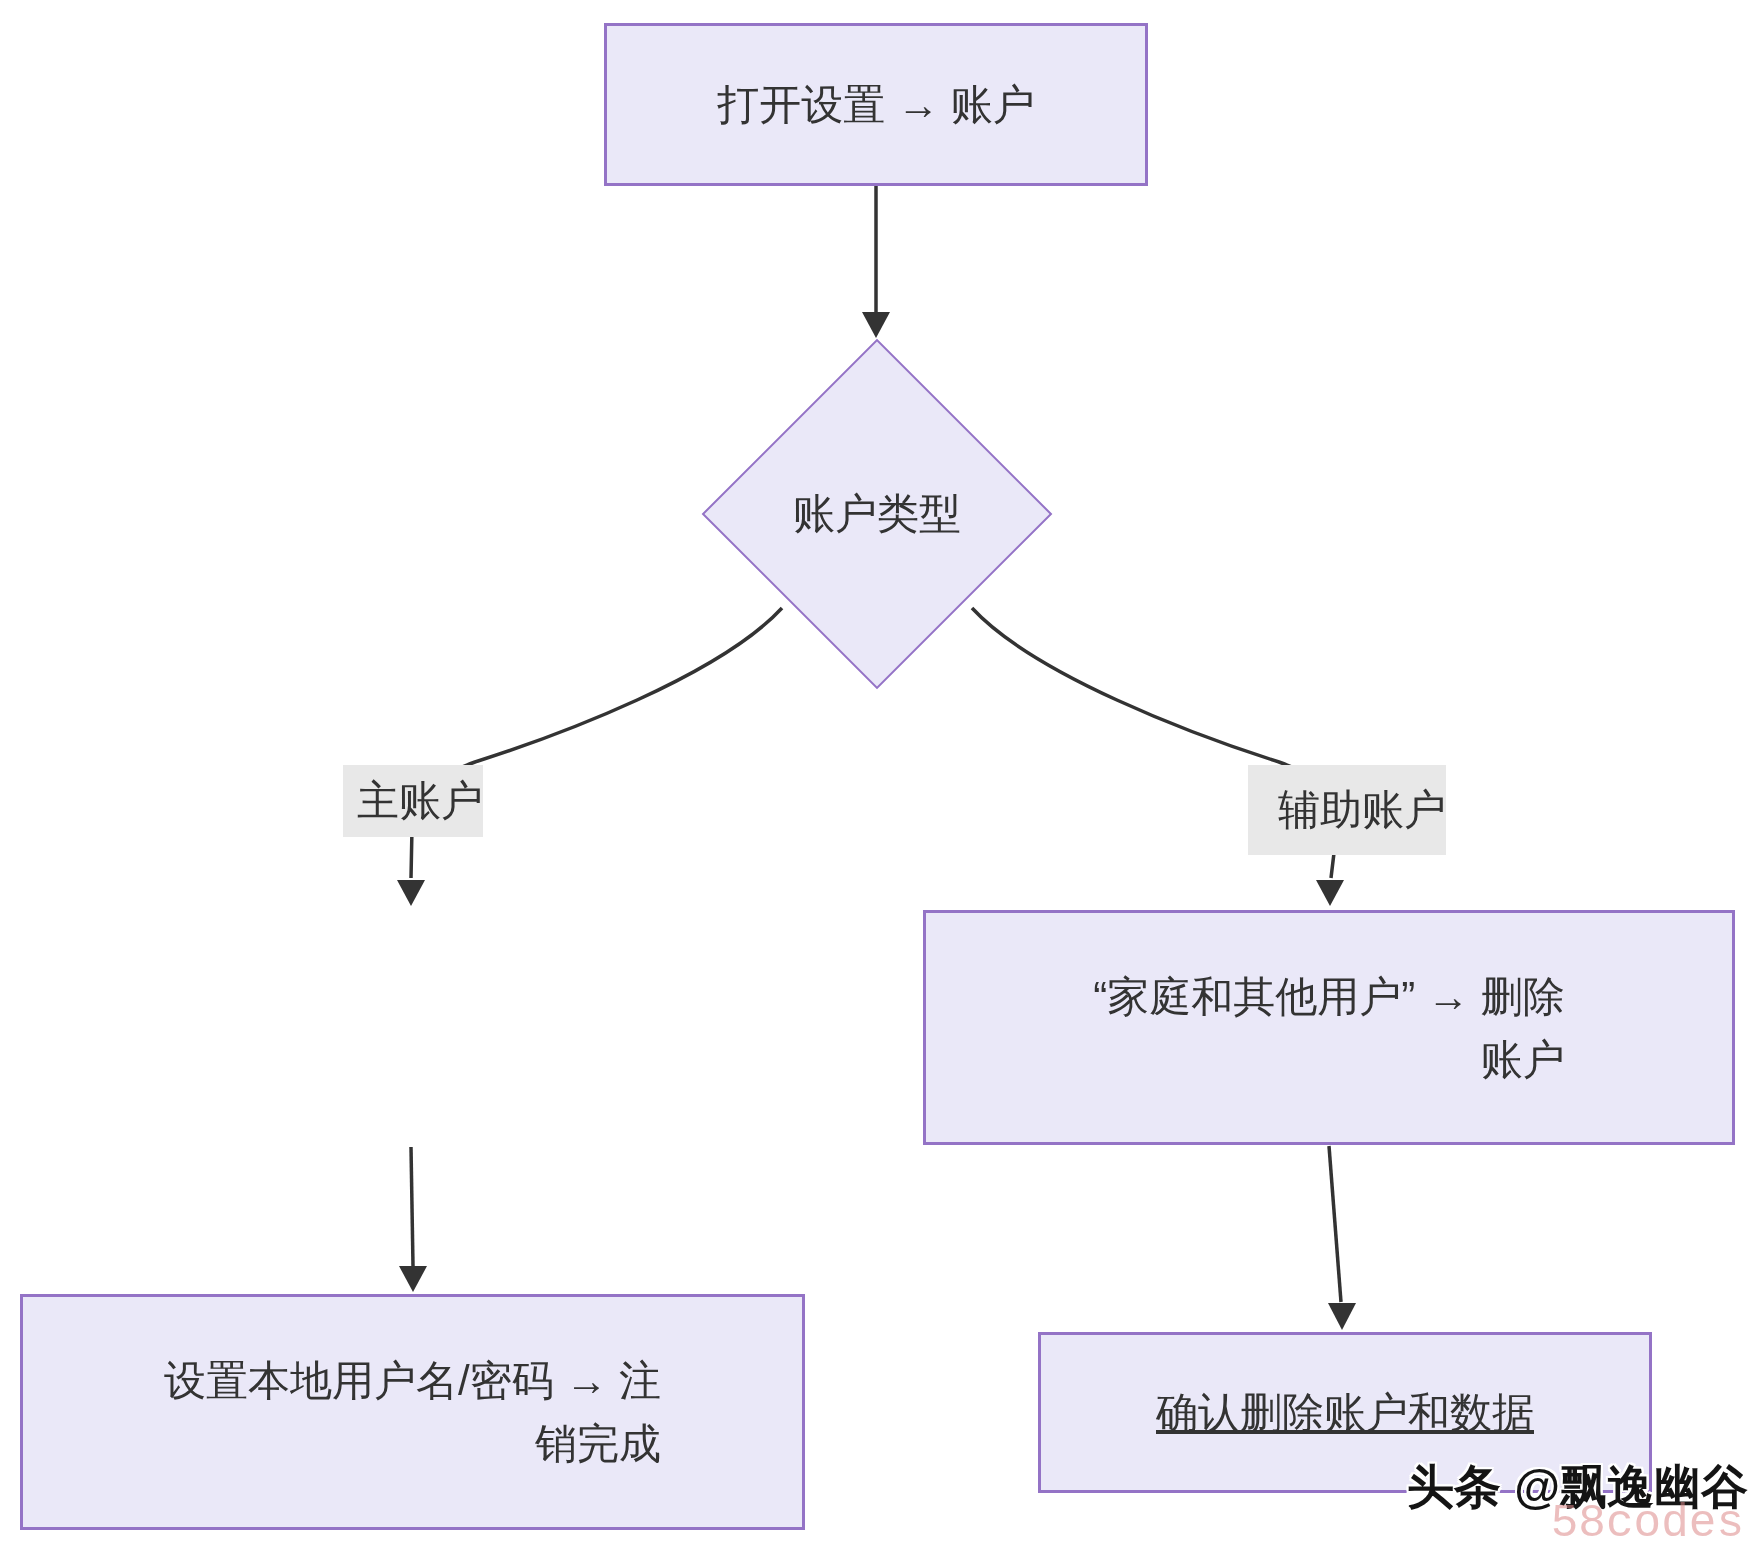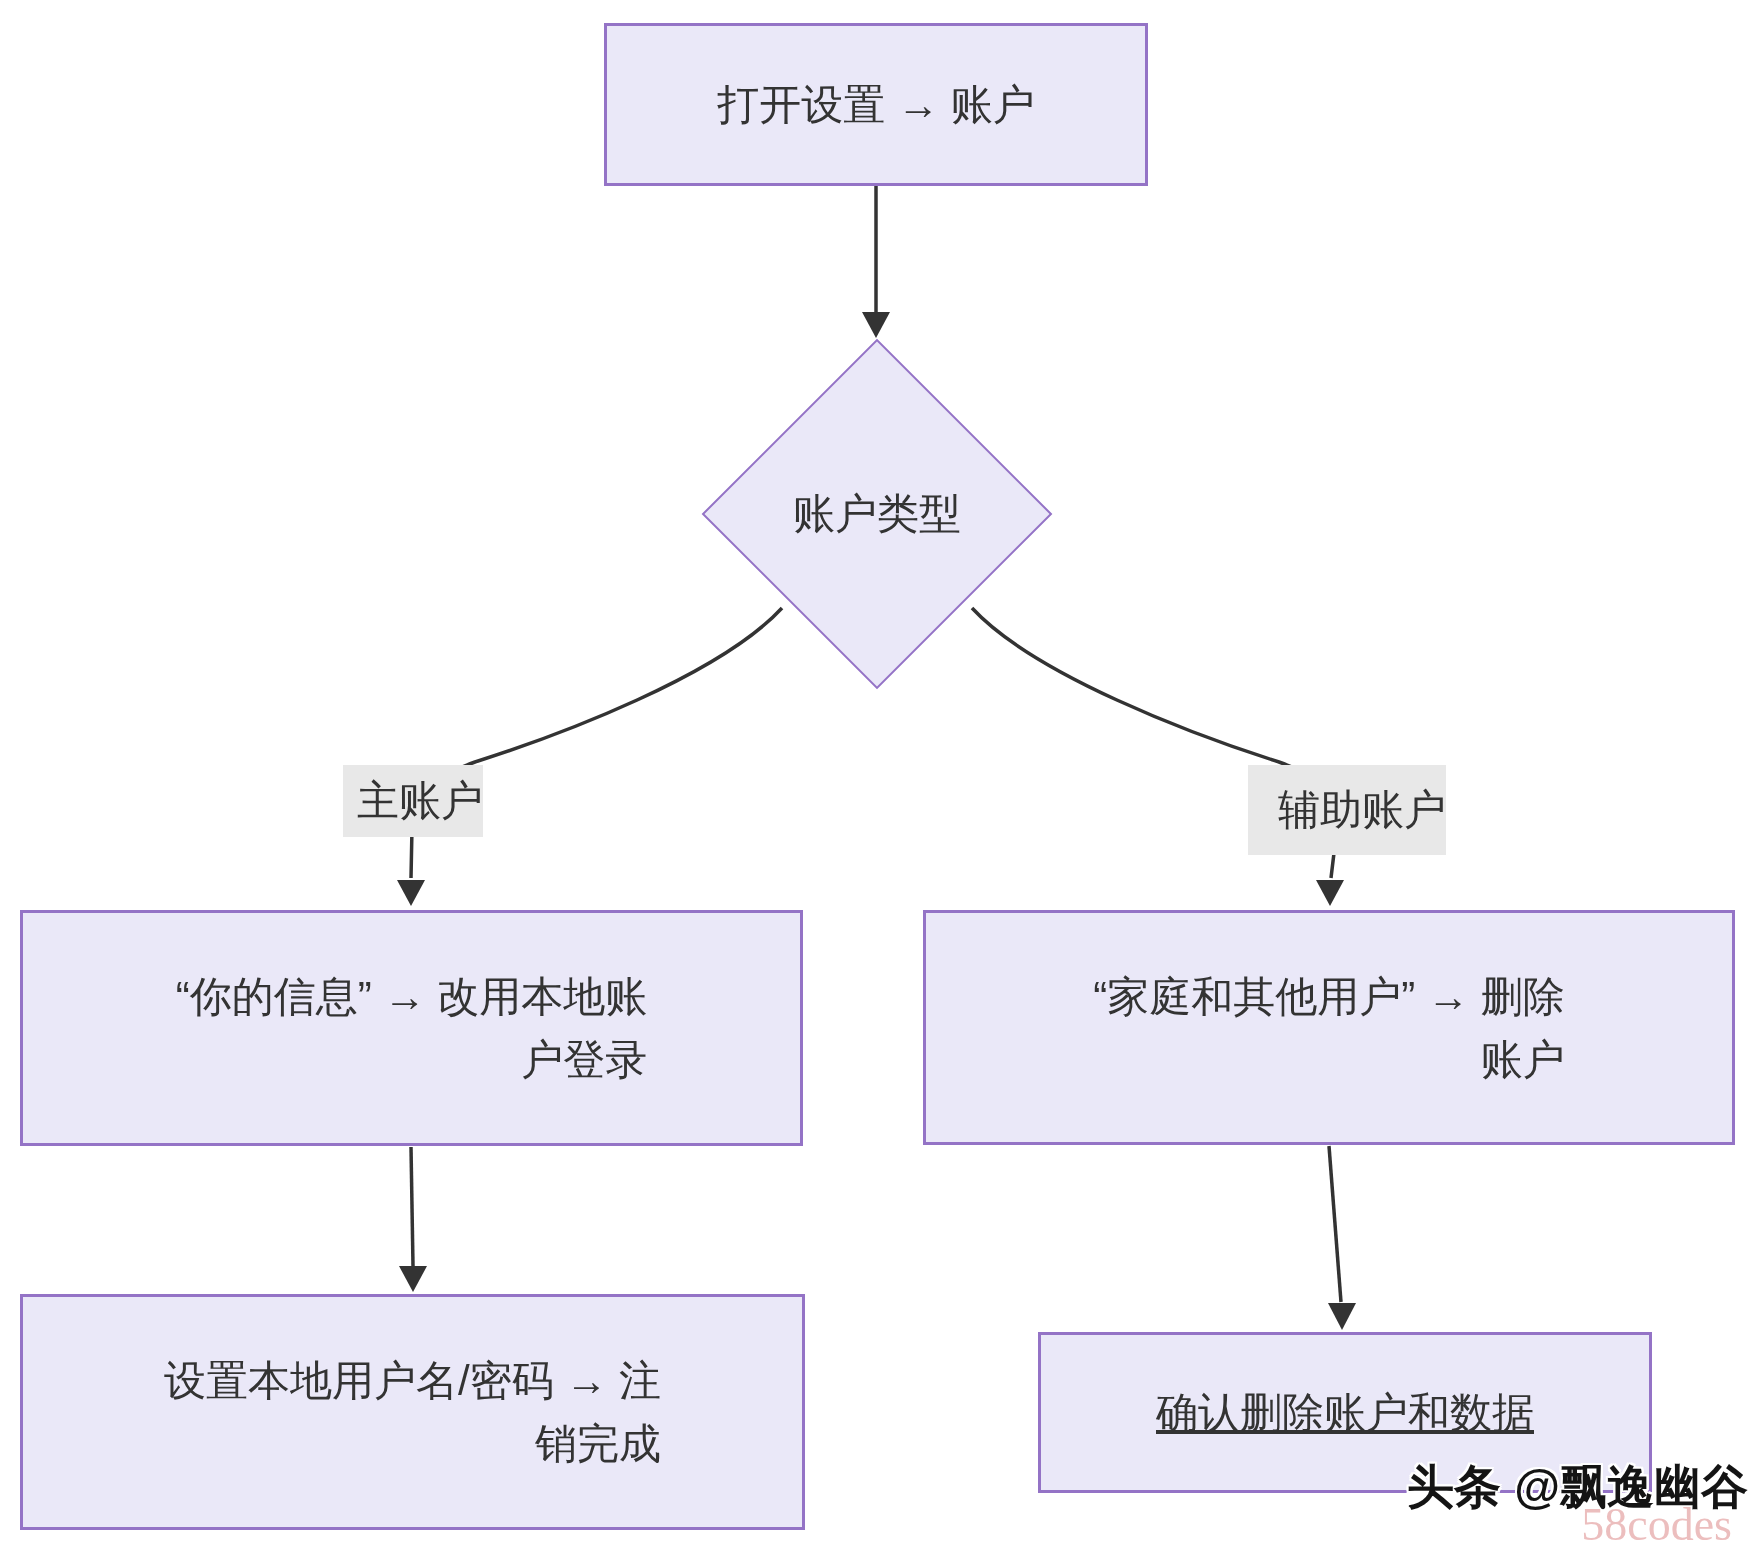--- a/index.html
+++ b/index.html
@@ -70,22 +70,22 @@
     font-size: 47px;
     font-weight: 700;
     color: var(--watermark-text, #141414);
     white-space: nowrap;
     text-shadow:
       -2px -2px 0 #fff, 2px -2px 0 #fff, -2px 2px 0 #fff, 2px 2px 0 #fff,
       0 -2px 0 #fff, 0 2px 0 #fff, -2px 0 0 #fff, 2px 0 0 #fff;
   }
   .wm-site {
     position: absolute;
-    right: 26px; top: 1498px;
-    font-family: Liberation Serif, serif;
+    right: 14px; top: 1498px;
+    font-family: Liberation Mono, monospace;
     font-size: 46px;
     color: var(--watermark-codes, #e89b9b);
     opacity: 0.55;
     white-space: nowrap;
   }
 </style>
 </head>
 <body>
 
 <div class="canvas">
@@ -117,24 +117,20 @@
     <span>账户类型</span>
   </div>
 
   <div class="edge-label" style="left:343px; top:765px; width:140px; height:72px;">
     <span>主账户</span>
   </div>
   <div class="edge-label" style="left:1248px; top:765px; width:198px; height:90px;">
     <span>辅助账户</span>
   </div>
 
-  <div class="node" style="left:20px; top:910px; width:783px; height:236px;">
-    <span>“你的信息” → 改用本地账
-户登录</span>
-  </div>
   <div class="node" style="left:923px; top:910px; width:812px; height:235px;">
     <span>“家庭和其他用户” → 删除
 账户</span>
   </div>
 
   <div class="node" style="left:20px; top:1294px; width:785px; height:236px;">
     <span>设置本地用户名/密码 → 注
 销完成</span>
   </div>
   <div class="node" style="left:1038px; top:1332px; width:614px; height:161px;text-decoration:underline;">

